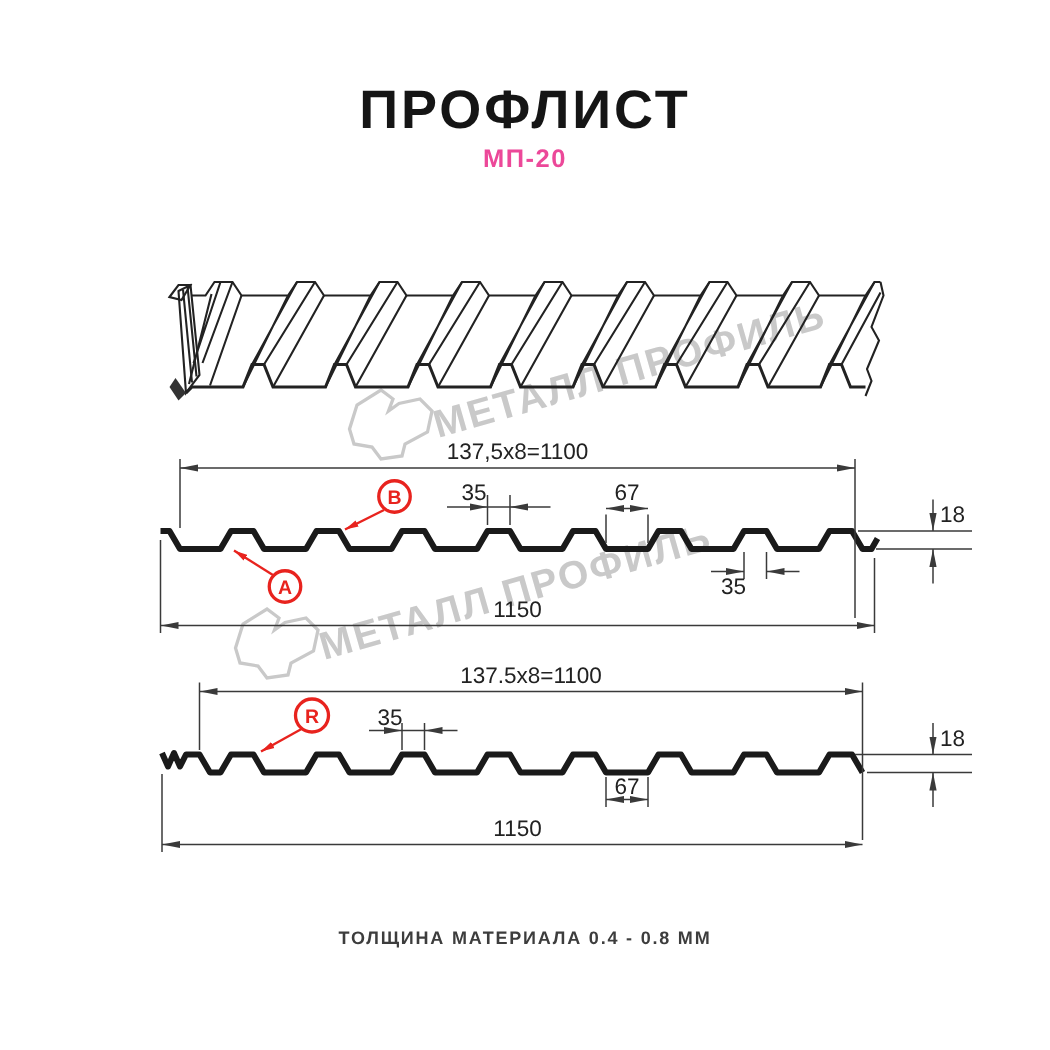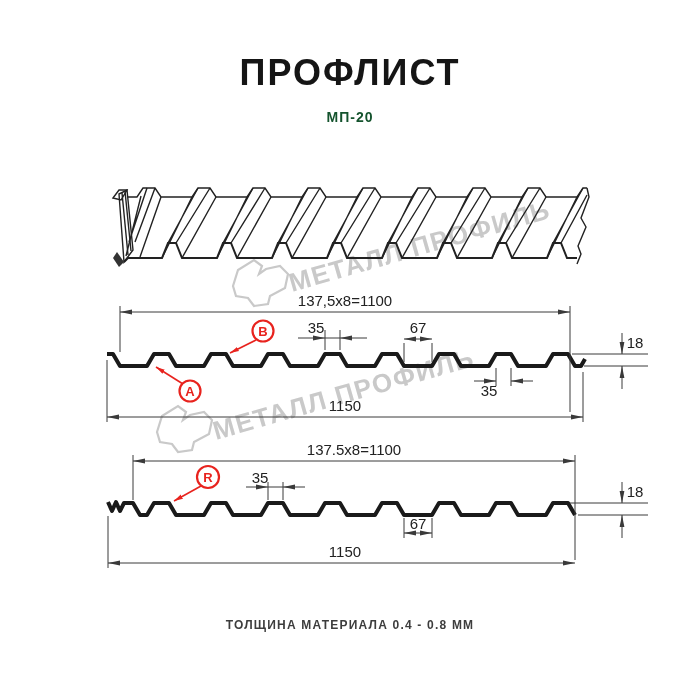--- a/index.html
+++ b/index.html
@@ -1,21 +1,21 @@
 <!DOCTYPE html>
 <html><head>
 <meta charset="utf-8">
 <style>
   html,body{margin:0;padding:0;background:#ffffff;}
   .page{position:relative;width:700px;height:700px;background:#fff;overflow:hidden;
         font-family:"Liberation Sans",sans-serif;}
   .title{position:absolute;left:0;top:52px;width:700px;text-align:center;
          font-size:36px;font-weight:700;letter-spacing:2px;color:#151515;}
   .subtitle{position:absolute;left:0;top:96px;width:700px;text-align:center;
-         font-size:14px;font-weight:600;letter-spacing:1px;color:#14532d;margin-top:13px;}
+         font-size:17px;font-weight:600;letter-spacing:1px;color:#ec4899;}
   .footer{position:absolute;left:0;top:618px;width:700px;text-align:center;
          font-size:12px;font-weight:700;letter-spacing:1.2px;color:#3d3d3d;}
   svg{position:absolute;left:0;top:0;}
   text{font-family:"Liberation Sans",sans-serif;}
   .dimtxt{font-size:15px;fill:#222;}
   .redtxt{font-size:13px;font-weight:700;fill:#e8231e;}
   .wmtxt{font-size:26px;font-weight:700;letter-spacing:1.5px;fill:#c9c9c9;}
 </style>
 </head>
 <body>

